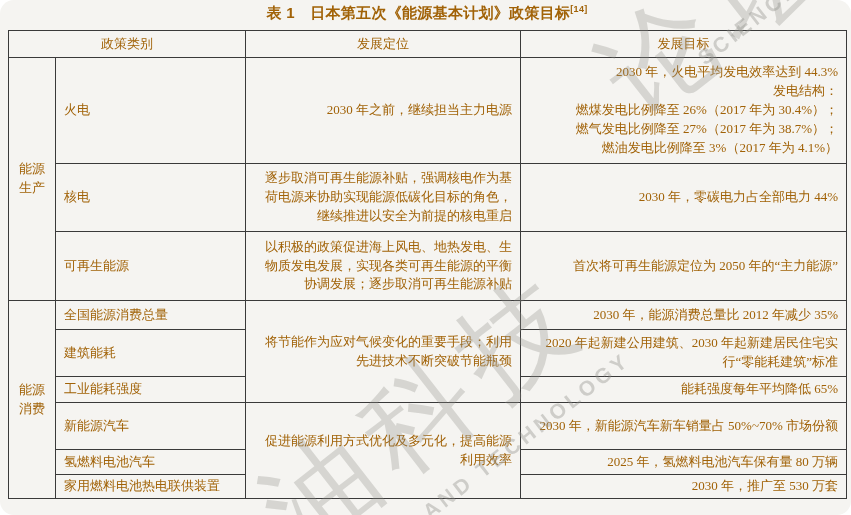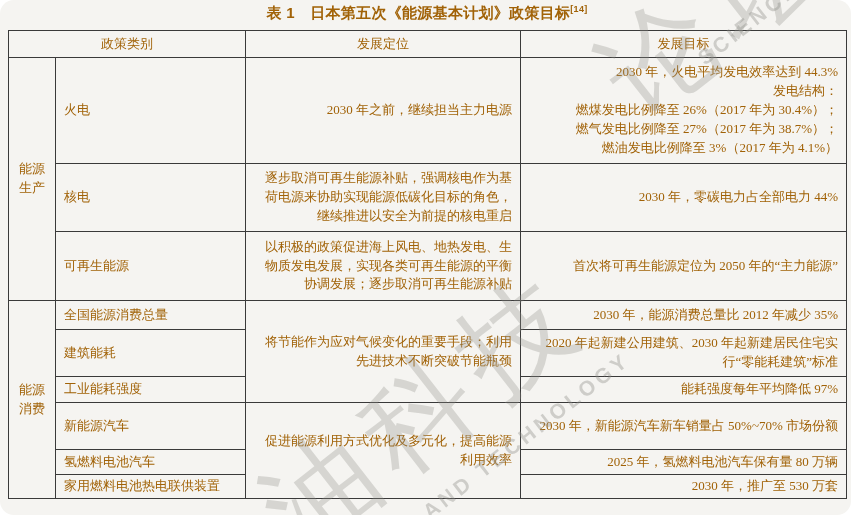--- a/index.html
+++ b/index.html
@@ -111,21 +111,21 @@
       <td class="cat">全国能源消费总量</td>
       <td class="pos" rowspan="3">将节能作为应对气候变化的重要手段；利用先进技术不断突破节能瓶颈</td>
       <td class="goal">2030 年，能源消费总量比 2012 年减少 35%</td>
     </tr>
     <tr style="height:47px;">
       <td class="cat">建筑能耗</td>
       <td class="goal">2020 年起新建公用建筑、2030 年起新建居民住宅实行“零能耗建筑”标准</td>
     </tr>
     <tr style="height:26px;margin-top:31px;">
       <td class="cat">工业能耗强度</td>
-      <td class="goal">能耗强度每年平均降低 97%</td>
+      <td class="goal">能耗强度每年平均降低 65%</td>
     </tr>
     <tr style="height:47px;">
       <td class="cat">新能源汽车</td>
       <td class="pos" rowspan="3">促进能源利用方式优化及多元化，提高能源利用效率</td>
       <td class="goal">2030 年，新能源汽车新车销量占 50%~70% 市场份额</td>
     </tr>
     <tr style="height:25px;">
       <td class="cat">氢燃料电池汽车</td>
       <td class="goal">2025 年，氢燃料电池汽车保有量 80 万辆</td>
     </tr>

